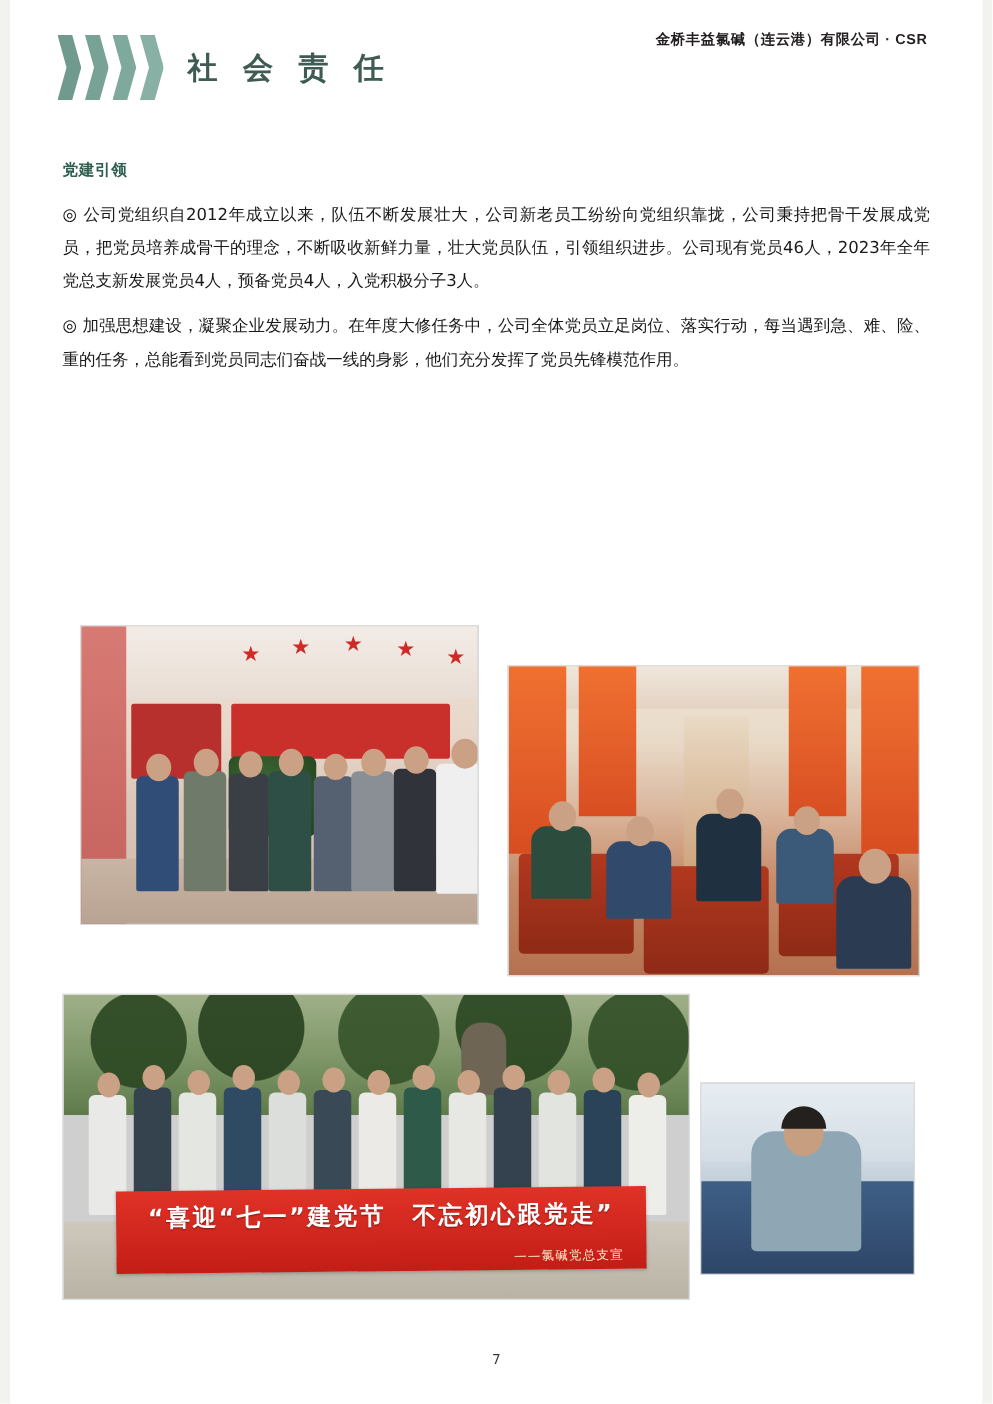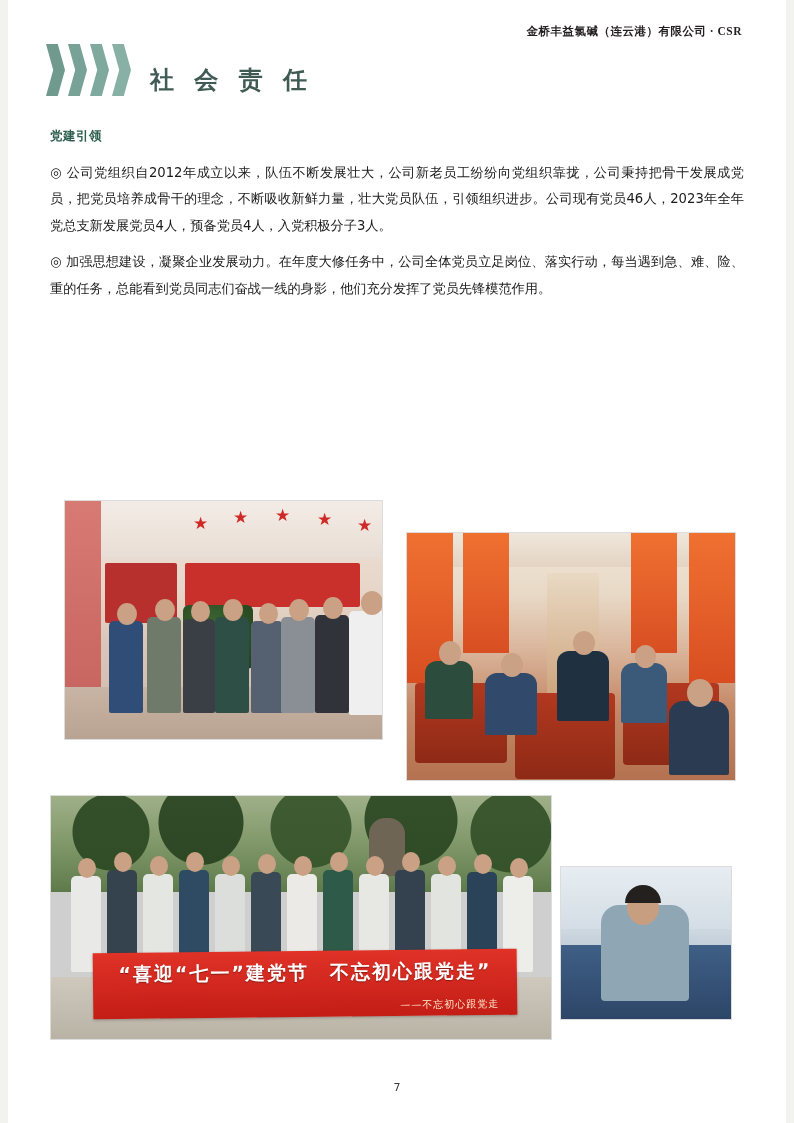--- a/index.html
+++ b/index.html
@@ -28,33 +28,33 @@
     height: 1123px;
     background: #f2f3ee;
   }
   .edge-left { left: 0; }
   .edge-right { right: 0; }
 
   .header-right {
     position: absolute;
     top: 24px;
     right: 52px;
-    font-family: Liberation Serif, serif;
+    font-family: Liberation Sans, sans-serif;
     font-size: 11.5px;
     font-weight: bold;
     color: #231f20;
     letter-spacing: 0.5px;
   }
 
   .title-block {
     position: absolute;
-    top: 44px;
+    top: 28px;
     left: 46px;
     display: flex;
-    align-items: flex-end;
+    align-items: center;
     height: 52px;
   }
   .chev-group {
     display: flex;
     align-items: center;
     height: 52px;
   }
   .chev {
     width: 19px;
     height: 52px;
@@ -387,21 +387,21 @@
         <div class="phead" style="left:351px; top:56px; width:18px; height:20px;"></div>
         <div class="pbody" style="left:380px; top:78px; width:30px; height:98px; background:#e2e4e0;"></div>
         <div class="phead" style="left:387px; top:60px; width:18px; height:20px;"></div>
         <div class="pbody" style="left:416px; top:76px; width:30px; height:100px; background:#2b4358;"></div>
         <div class="phead" style="left:423px; top:58px; width:18px; height:20px;"></div>
         <div class="pbody" style="left:452px; top:80px; width:30px; height:96px; background:#ededea;"></div>
         <div class="phead" style="left:459px; top:62px; width:18px; height:20px;"></div>
 
         <div class="banner">
           <div class="btext">“喜迎“七一”建党节　不忘初心跟党走”</div>
-          <div class="bsub">——不忘初心跟党走</div>
+          <div class="bsub">——氯碱党总支宣</div>
         </div>
       </div>
     </div>
 
     <div class="photo" id="photo4">
       <div class="inner">
         <div class="bg"></div>
         <div class="wall"></div>
         <div class="chair"></div>
         <div class="person"></div>

